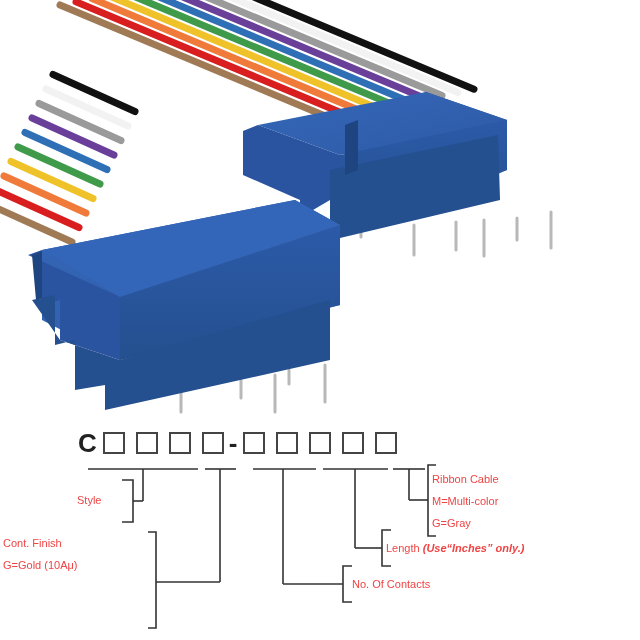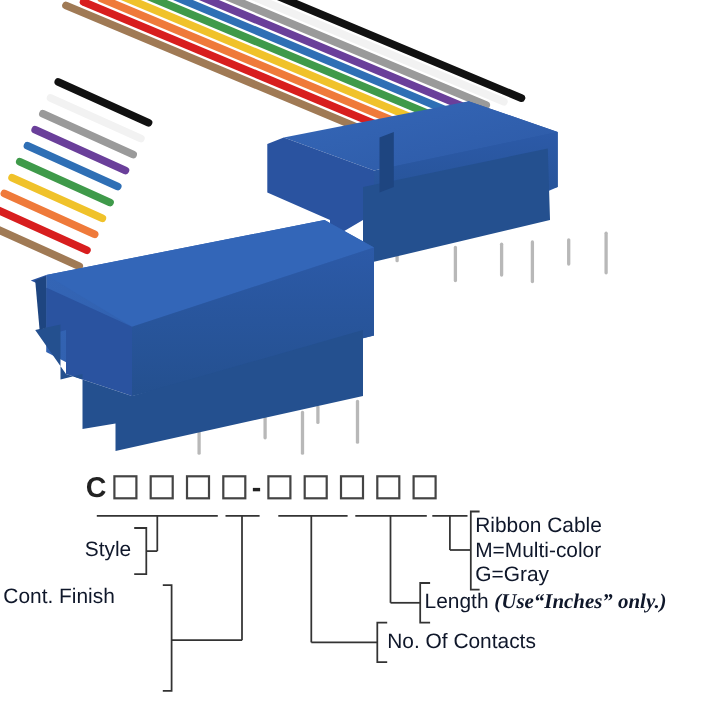--- a/index.html
+++ b/index.html
@@ -4,22 +4,22 @@
   <style>
     html, body { margin: 0; padding: 0; background: #ffffff; }
     body { width: 640px; height: 640px; position: relative; overflow: hidden;
            font-family: "Liberation Sans", sans-serif; color: #222; }
     #art { position: absolute; left: 0; top: 0; width: 640px; height: 640px; }
     .pn { position: absolute; top: 426px; left: 78px; height: 34px; font-weight: bold;
           font-size: 26px; color: #222; display: flex; align-items: center; letter-spacing: 0; }
     .pn .box { display: inline-block; width: 22px; height: 22px; border: 2px solid #444;
                box-sizing: border-box; margin: 0 5px 0 6px; }
     .pn .ch { display: inline-block; }
-    .lbl { position: absolute; font-size: 19px; line-height: 22px; color: #0f172a; white-space: nowrap; }
-    .lbl b i, .lbl .em { font-weight: bold; font-style: italic; font-family: Liberation Serif, serif; }
+    .lbl { position: absolute; font-size: 11px; line-height: 22px; color: #ef4444; white-space: nowrap; }
+    .lbl b i, .lbl .em { font-weight: bold; font-style: italic; }
   </style>
 </head>
 <body>
 
 <svg id="art" viewBox="0 0 640 640" xmlns="http://www.w3.org/2000/svg">
   <defs>
     <linearGradient id="topFace" x1="0" y1="0" x2="1" y2="1">
       <stop offset="0" stop-color="#3567b8"></stop>
       <stop offset="1" stop-color="#2d5aa6"></stop>
     </linearGradient>
@@ -133,20 +133,21 @@
       <span class="box"></span>
       <span class="box"></span>
       <span class="box"></span>
     </span>
 </div>
 
 <div class="lbl" style="left:77px; top:489px;text-align:center;">Style</div>
 
 <div class="lbl" style="left:3px; top:532px;">
   <div>Cont. Finish</div>
+  <div>G=Gold (10Aμ)</div>
 </div>
 
 <div class="lbl" style="left:352px; top:573px;">No. Of Contacts</div>
 
 <div class="lbl" style="left:386px; top:537px;">
   <span>Length</span>
   <span class="em">(Use“Inches” only.)</span>
 </div>
 
 <div class="lbl" style="left:432px; top:468px;">

